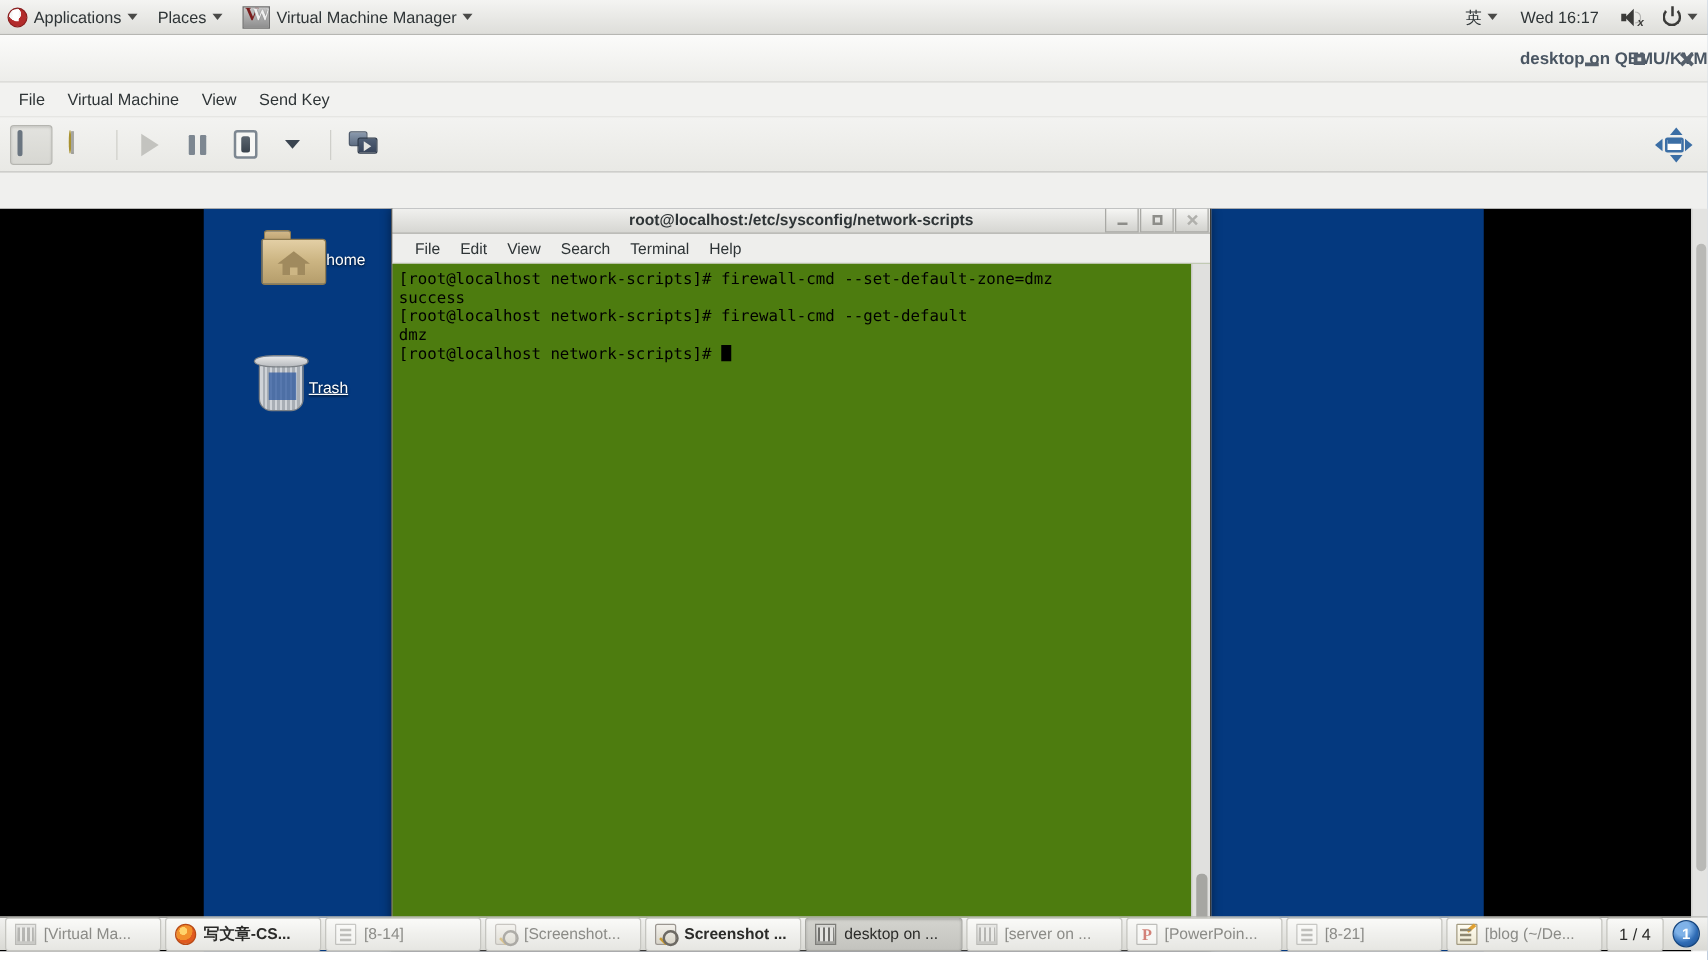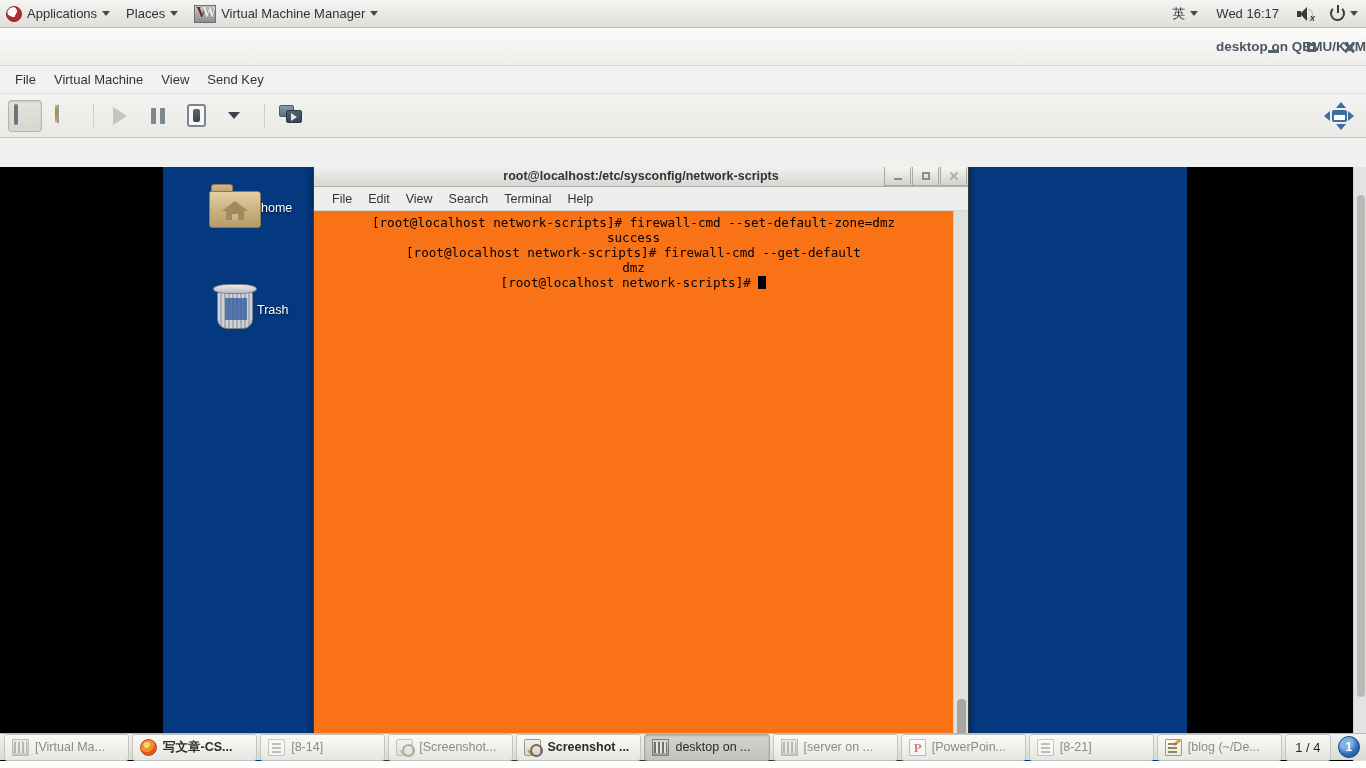--- a/index.html
+++ b/index.html
@@ -251,21 +251,21 @@
   }
 
   
   .desk-icon {
     position: absolute; width: 86px;
     display: flex; flex-direction: row; align-items: center;
     color: #ffffff; font-size: 12.5px; text-align: center;
     cursor: default;
   }
   #icon-home { left: 46px; top: 17px; }
-  #icon-trash { left: 50px; top: 117px; }
+  #icon-trash { left: 40px; top: 117px; text-decoration: underline; }
   .desk-icon .label { margin-top: 4px; text-shadow: 0 1px 2px rgba(0,0,0,.8); }
 
   .folder-home { width: 52px; height: 44px; position: relative; }
   .folder-home .tab {
     position:absolute; left:2px; top:0; width:22px;height:8px;
     background: linear-gradient(to bottom,#d3b98a,#bda271);
     border:1px solid #8c7murn; border:1px solid #8c7a52; border-bottom:none; border-radius:3px 3px 0 0;
   }
   .folder-home .body {
     position:absolute; left:0; top:7px; width:52px;height:37px;
@@ -339,23 +339,22 @@
     height: 24px; flex: none;
     background: #eeeeec;
     display: flex; align-items: center; padding-left: 10px;
     font-size: 12.5px; color: #2e3436;
     border-bottom: 1px solid #d6d6d2;
   }
   #term-menubar .mi { padding: 3px 8px; cursor: default; }
 
   #term-body {
     flex: 1 1 auto; position: relative;
-    background: #f97316;
+    background: #4d7c0f;
     display: flex;
-    text-align: center;
   }
   #term-text {
     flex: 1 1 auto;
     padding: 4px 5px;
     font-family: "DejaVu Sans Mono", "Liberation Mono", monospace;
     font-size: 12.6px; line-height: 15px;
     color: #000000;
     white-space: pre;
     overflow: hidden;
   }

